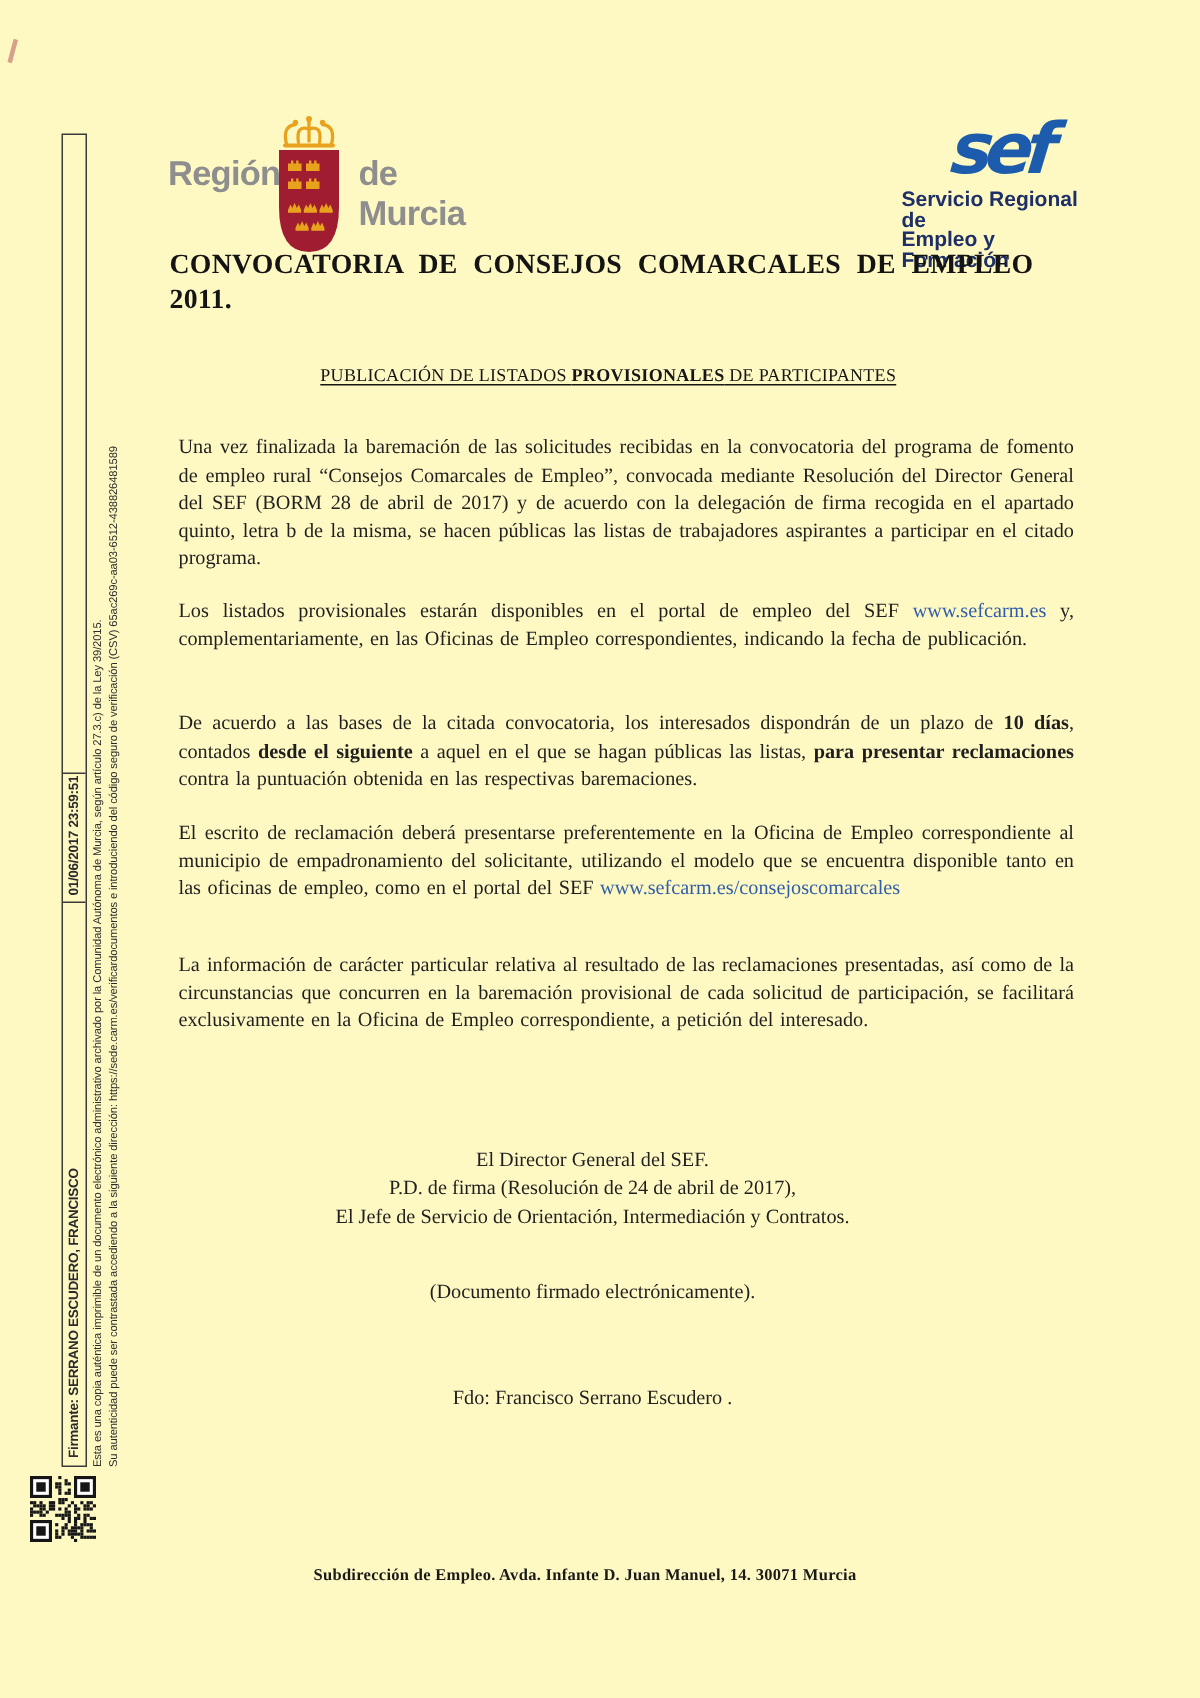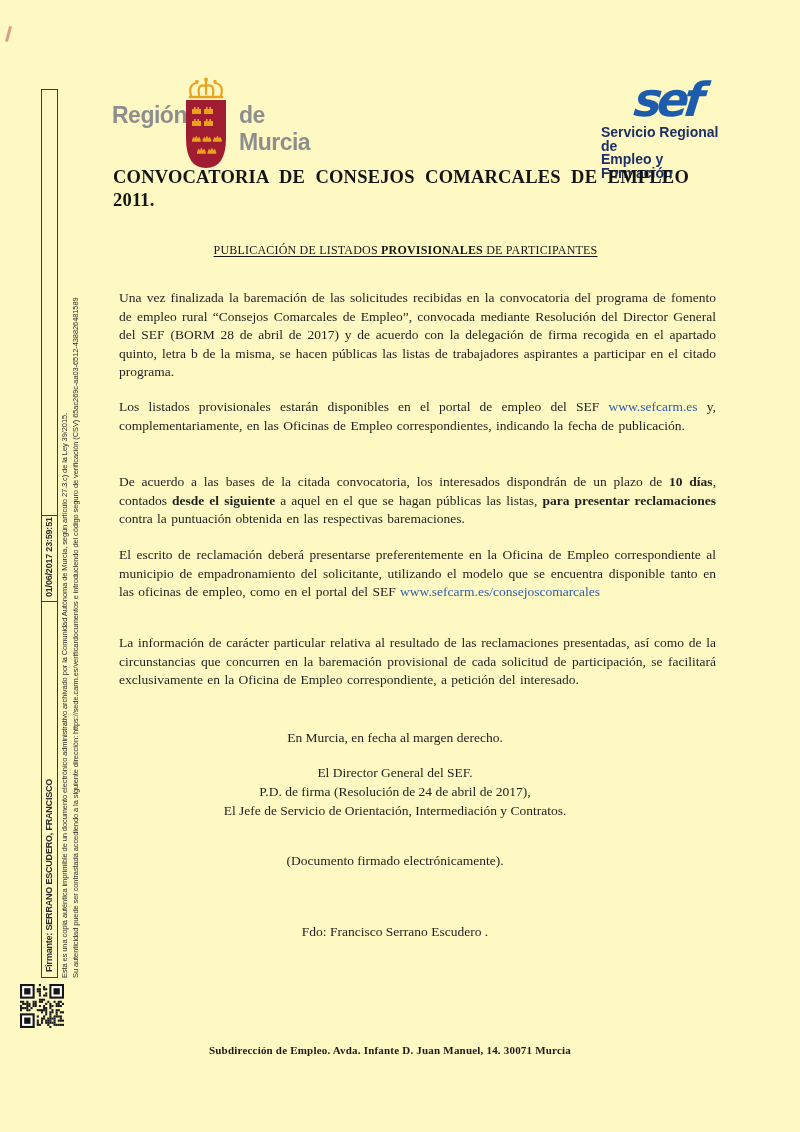--- a/index.html
+++ b/index.html
@@ -275,21 +275,20 @@
   <div class="doc-subtitle">
     <span class="inner"><span>PUBLICACIÓN DE LISTADOS </span><span class="seg-bold">PROVISIONALES</span><span> DE PARTICIPANTES</span></span>
   </div>
 
   <p class="para p1"><span>Una vez finalizada la baremación de las solicitudes recibidas en la convocatoria del programa de fomento de empleo rural “Consejos Comarcales de Empleo”, convocada mediante Resolución del Director General del SEF (BORM 28 de abril de 2017) y de acuerdo con la delegación de firma recogida en el apartado quinto, letra b de la misma, se hacen públicas las listas de trabajadores aspirantes a participar en el citado programa.</span></p>
   <p class="para p2"><span>Los listados provisionales estarán disponibles en el portal de empleo del SEF </span><a class="seg-link">www.sefcarm.es</a><span>  y, complementariamente, en las Oficinas de Empleo correspondientes, indicando la fecha de publicación.</span></p>
   <p class="para p3"><span>De acuerdo a las bases de la citada convocatoria, los interesados dispondrán de un plazo de </span><span class="seg-bold">10 días</span><span>, contados </span><span class="seg-bold">desde el siguiente</span><span> a aquel en el que se hagan públicas las listas, </span><span class="seg-bold">para presentar reclamaciones</span><span> contra la puntuación obtenida en las respectivas baremaciones.</span></p>
   <p class="para p5"><span>La información de carácter particular relativa al resultado de las reclamaciones presentadas, así como de la circunstancias que concurren en la baremación provisional de cada solicitud de participación, se facilitará exclusivamente en la Oficina de Empleo correspondiente, a petición del interesado.</span></p>
   <p class="para p4"><span>El escrito de reclamación deberá presentarse preferentemente en la Oficina de Empleo correspondiente al municipio de empadronamiento del solicitante, utilizando el modelo que se encuentra disponible tanto en las oficinas de empleo, como en el portal del SEF </span><a class="seg-link">www.sefcarm.es/consejoscomarcales</a></p>
 
-  <div class="closing c0">En Murcia, en fecha al margen derecho.</div>
   <div class="closing cblock">
     <div>El Director General del SEF.</div>
     <div>P.D. de firma (Resolución de 24 de abril de 2017),</div>
     <div>El Jefe de Servicio de Orientación, Intermediación y Contratos.</div>
   </div>
   <div class="closing c4">(Documento firmado electrónicamente).</div>
   <div class="closing c5">Fdo: Francisco Serrano Escudero .</div>
 
   <div class="footer">Subdirección de Empleo. Avda. Infante D. Juan Manuel, 14. 30071 Murcia</div>
 

